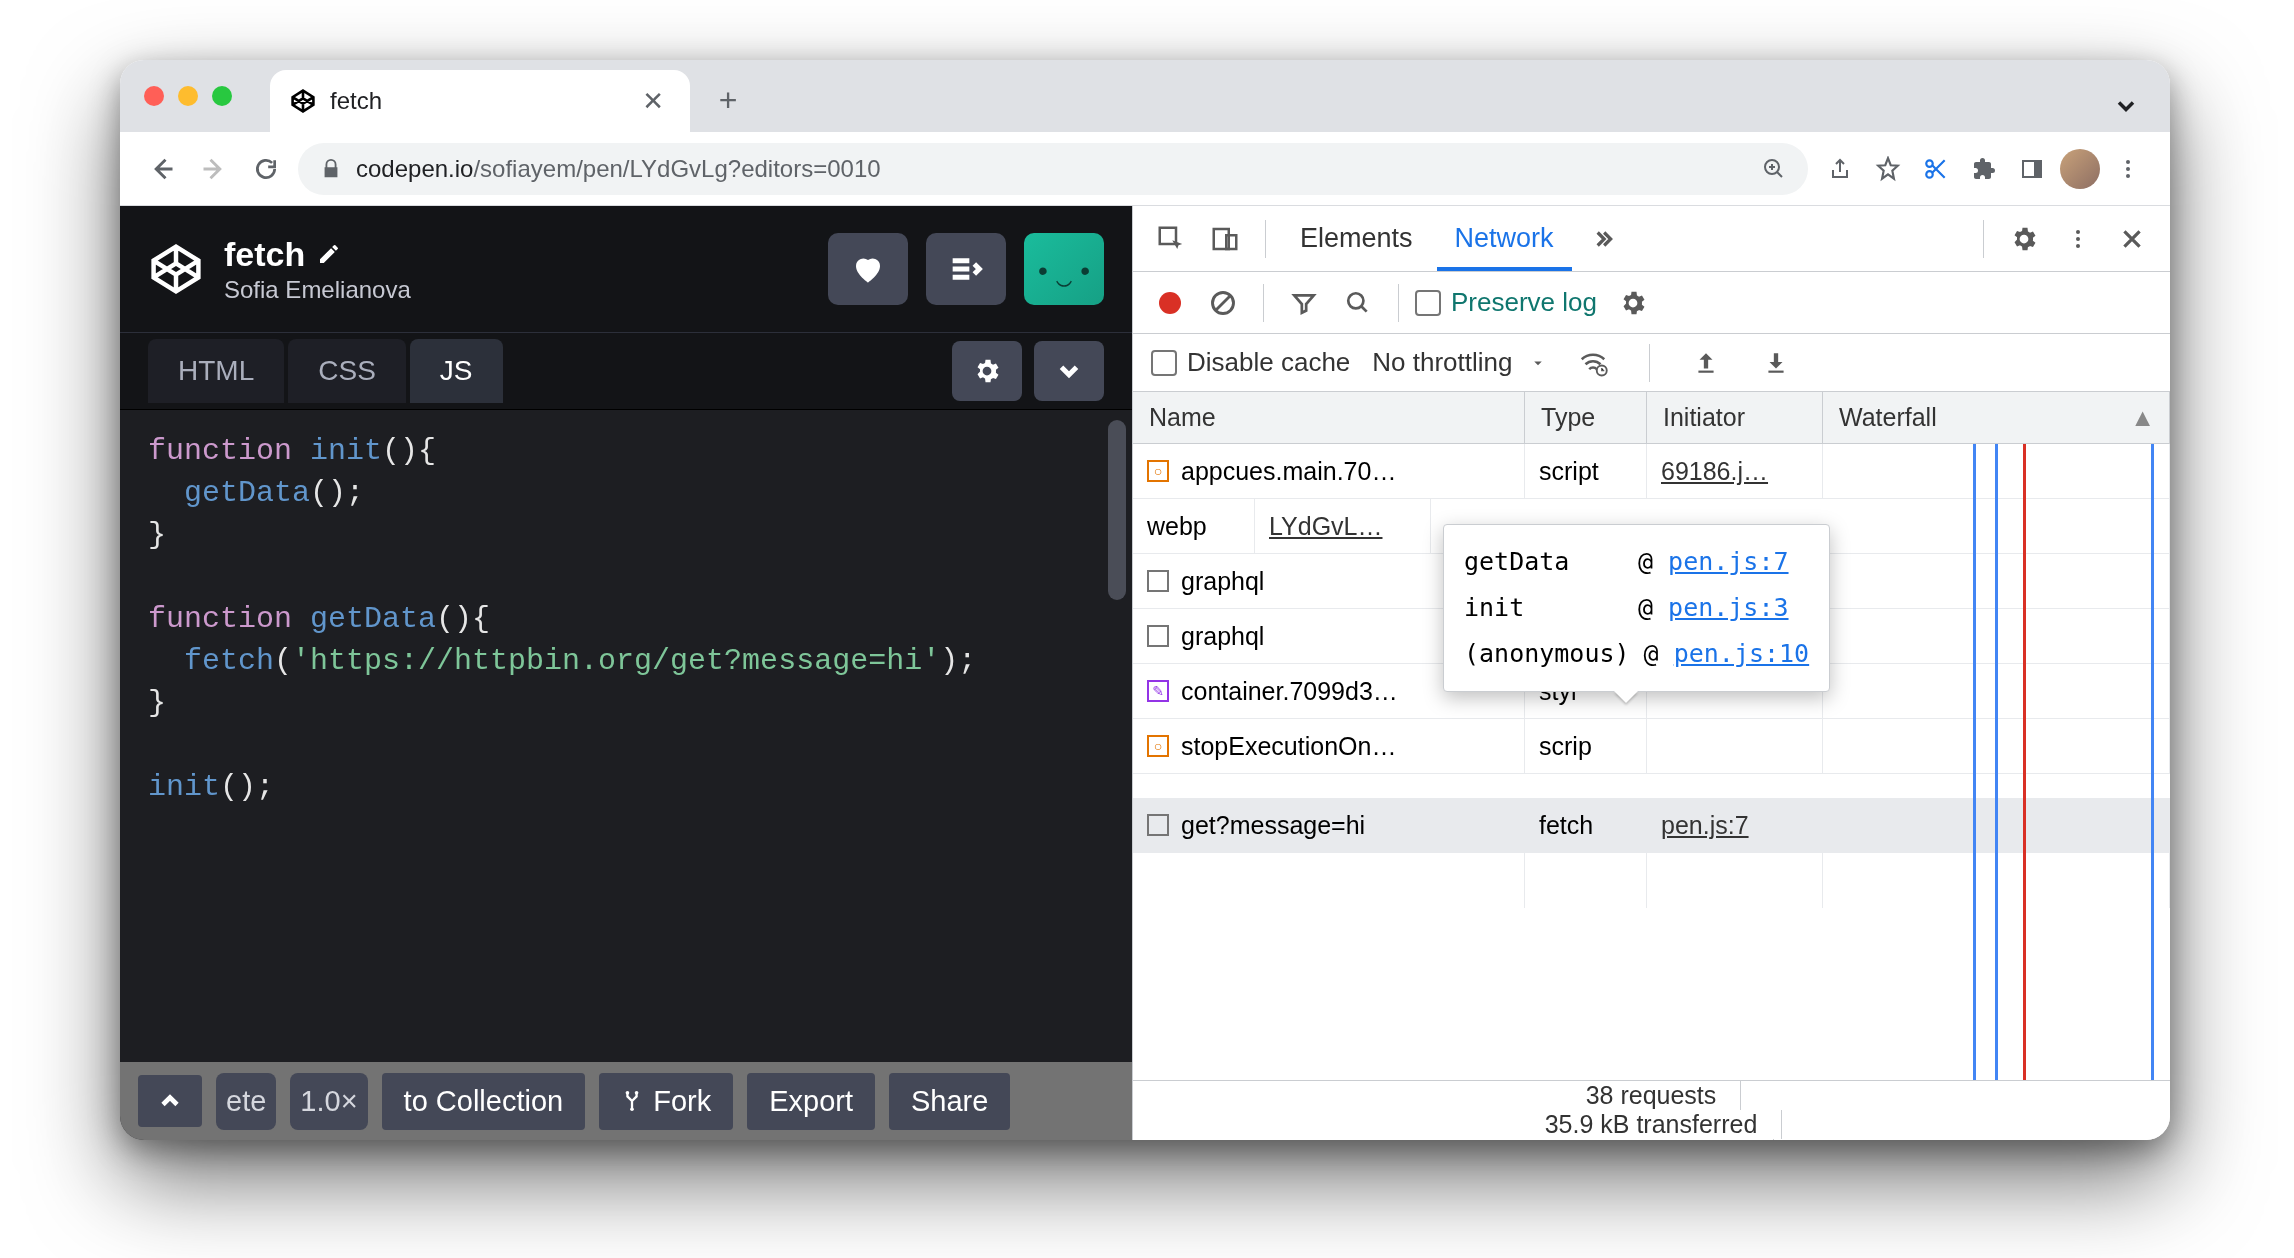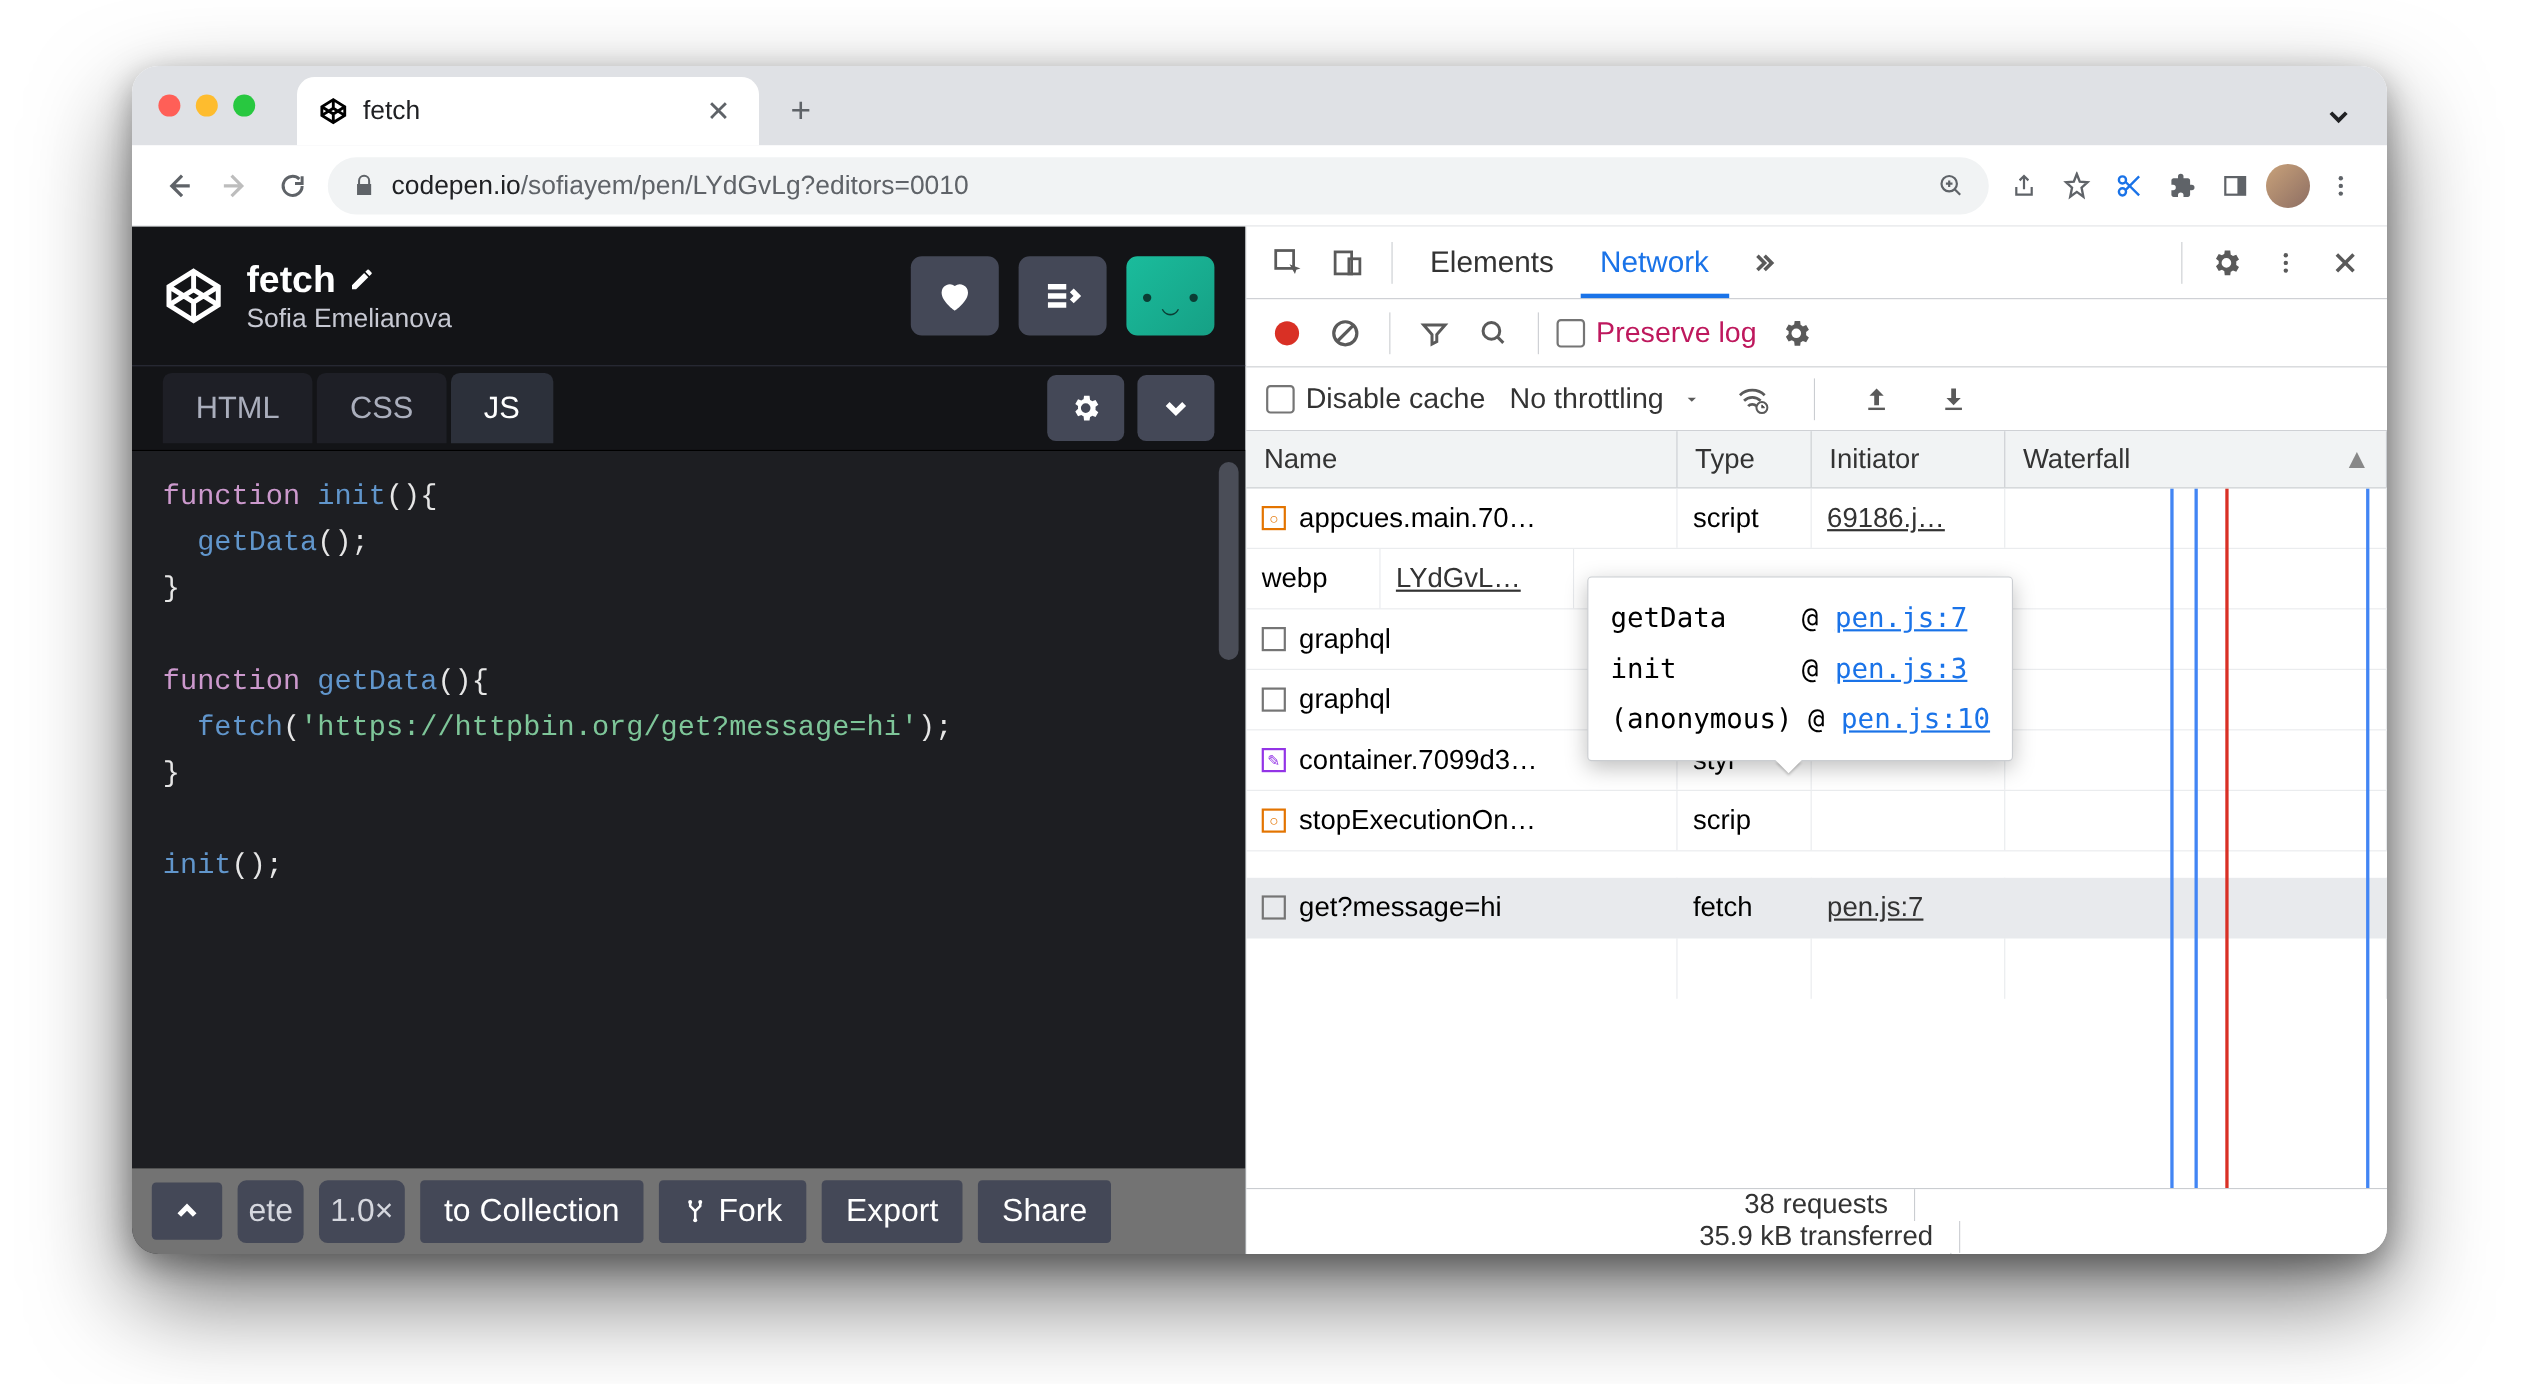--- a/index.html
+++ b/index.html
@@ -96,21 +96,21 @@
     border-top:1px solid #2c2f3a; border-bottom:1px solid #000;
   }
   .cp-tab { padding: 0 30px; height:64px; display:flex;align-items:center; font-size:28px; color:#aaaebc; background:#1e1f26; border-radius:8px 8px 0 0; margin-right:4px;}
   .cp-tab.active { background:#2c303a; color:#fff; }
   .cp-tabs-row .tspacer { flex:1; }
   .cp-tbtn { width:70px;height:60px;background:#444857; border-radius:8px; display:flex;align-items:center;justify-content:center; margin-left:12px;}
   
   .editor {
     flex:1; background:#1d1e22; padding: 20px 28px;
     font-family: "SFMono-Regular", Consolas, "Liberation Mono", Menlo, monospace;
-    font-size: 26px; line-height: 42px; color:#e6e6e6;
+    font-size: 30px; line-height: 42px; color:#e6e6e6;
     white-space: pre; overflow:hidden; position:relative;
   }
   .editor .kw { color:#cc99cd; }
   .editor .fn { color:#6196cc; }
   .editor .str { color:#7ec699; }
   .editor .scrollbar { position:absolute; right:6px; top:10px; width:18px; height:180px; background:#4a4d57; border-radius:9px;}
   
   .cp-footer {
     height: 78px; background:#737373; display:flex; align-items:center; padding:0 18px; gap:14px;
     font-size:29px;
@@ -125,21 +125,21 @@
     font-size:27px; color:#333;
   }
   .dt-ic { width:48px;height:48px; display:flex;align-items:center;justify-content:center; color:#5a5a5a; }
   .dt-sep { width:1px; height:38px; background:#cacdd1; margin:0 10px;}
   .dt-tab { padding: 0 18px; height:100%; display:flex;align-items:center; color:#333; }
   .dt-tab.active { color:#1a73e8; border-bottom:4px solid #1a73e8; font-weight:500; padding-top:4px;}
   .dt-toolbar .tspacer { flex:1; }
   
   .dt-toolbar2 {
     height:62px; border-bottom:1px solid #cacdd1; display:flex; align-items:center; padding:0 14px; gap:6px;
-    font-size:26px; color:#be185d;
+    font-size:26px; color:#0f766e;
   }
   .rec { width:22px;height:22px;border-radius:50%;background:#d93025; margin:0 12px;}
   .chk { width:26px;height:26px;border:2px solid #757575;border-radius:4px; display:inline-block; margin-right:10px; vertical-align:-4px;}
   
   .dt-toolbar3 {
     height:58px; border-bottom:1px solid #cacdd1; display:flex; align-items:center; padding:0 18px; gap:22px;
     font-size:26px; color:#333;
   }
   
   .net-header {

